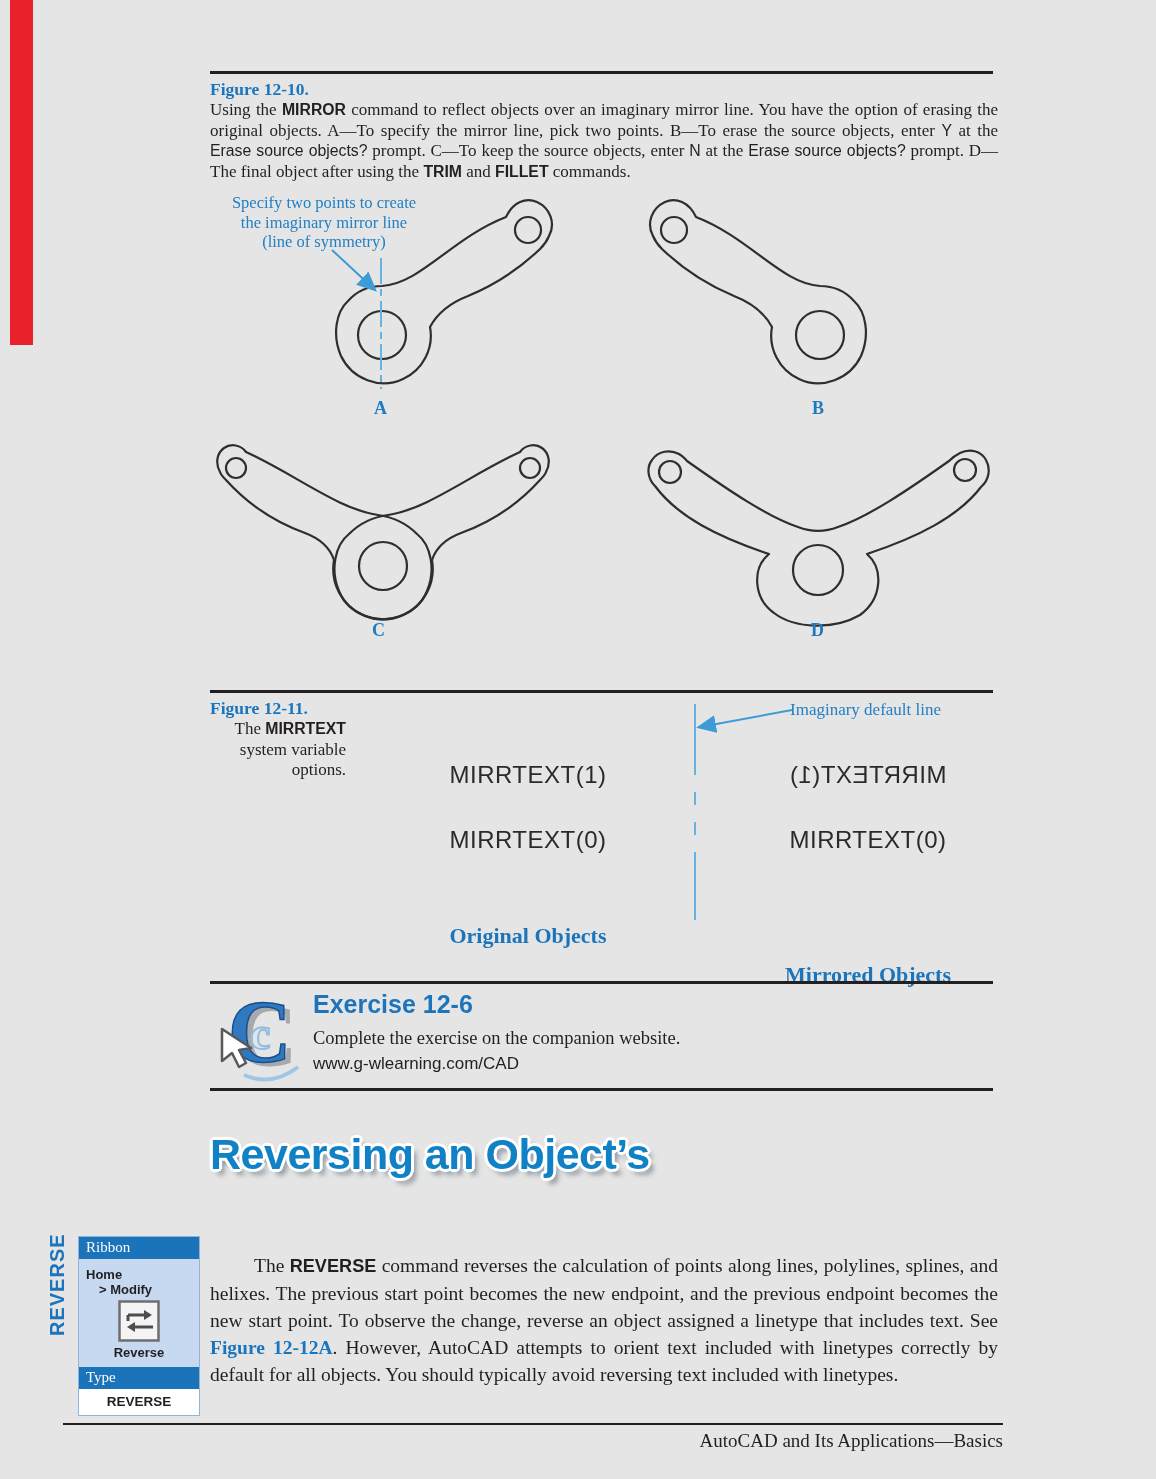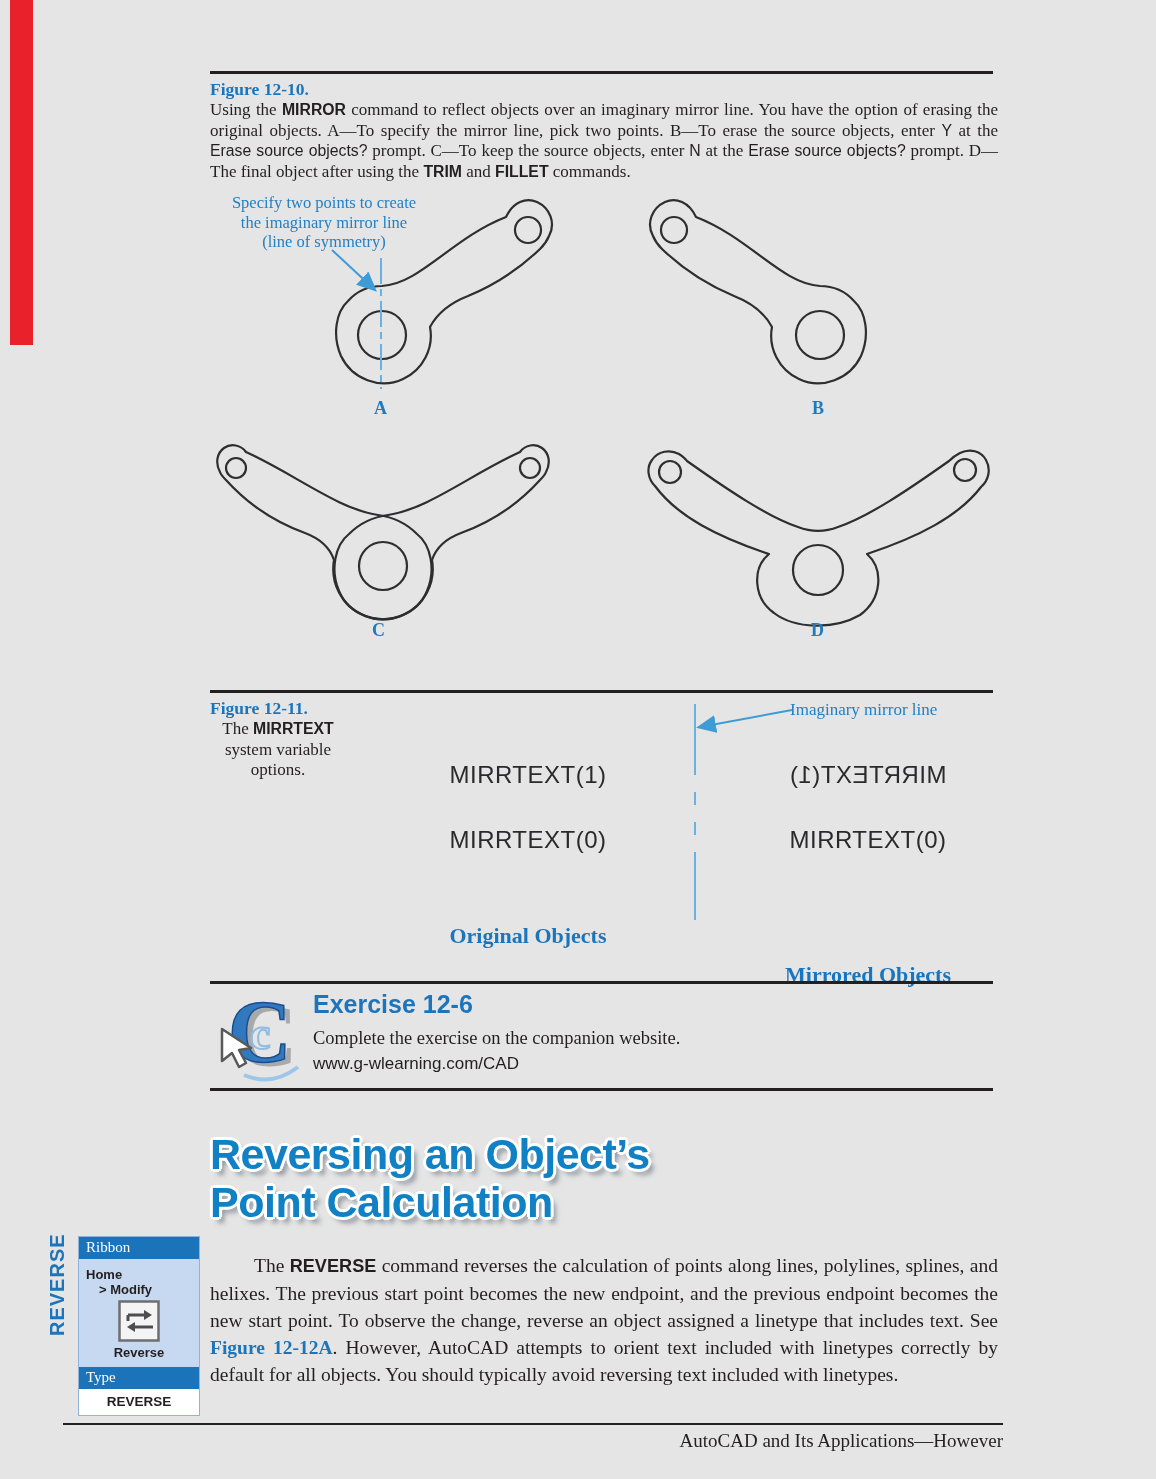--- a/index.html
+++ b/index.html
@@ -108,32 +108,32 @@
          C 266,144 264,174 242,190 C 216,205 177,204 156,188 C 135,173 134,143 151,129
          C 100,112 60,92 37,61 Z"></path>
     <circle class="partline" cx="200" cy="145" r="25"></circle>
     <circle class="partline" cx="52" cy="47" r="11"></circle>
     <circle class="partline" cx="347" cy="45" r="11"></circle>
   </svg>
   <div class="abs dlabel" style="left:811px;top:620px;">D</div>
 
   <div class="abs rule" style="left:210px;top:690px;width:783px;height:3px;"></div>
   <div class="abs figlabel" style="left:210px;top:698px;">Figure 12-11.</div>
-  <div class="abs caption" style="left:210px;top:719px;width:136px;text-align:center;">
+  <div class="abs caption" style="left:210px;top:719px;width:136px;text-align:right;">
     <span>The </span><span class="cmd">MIRRTEXT</span><span> system variable options.</span>
   </div>
 
   <div class="abs dashline" style="left:694px;top:704px;height:58px;"></div>
   <div class="abs dashline dashed" style="left:694px;top:762px;height:98px;"></div>
   <div class="abs dashline" style="left:694px;top:860px;height:60px;"></div>
 
   <svg class="abs" style="left:688px;top:702px;" width="110" height="34" viewBox="0 0 110 34">
     <line x1="104" y1="8" x2="12" y2="25" stroke="#3d9bd5" stroke-width="2" marker-end="url(#arrowhead)"></line>
   </svg>
-  <div class="abs ann" style="left:790px;top:700px;font-size:17px;">Imaginary mirror line</div>
+  <div class="abs ann" style="left:790px;top:700px;font-size:17px;">Imaginary default line</div>
 
   <div class="abs mirrtext" style="left:445px;top:761px;width:166px;text-align:center;">MIRRTEXT(1)</div>
   <div class="abs mirrtext flip" style="left:785px;top:761px;width:166px;text-align:center;">MIRRTEXT(1)</div>
   <div class="abs mirrtext" style="left:445px;top:826px;width:166px;text-align:center;">MIRRTEXT(0)</div>
   <div class="abs mirrtext" style="left:785px;top:826px;width:166px;text-align:center;">MIRRTEXT(0)</div>
 
   <div class="abs objlabel" style="left:440px;top:923px;width:176px;">Original Objects</div>
   <div class="abs objlabel" style="left:778px;top:962px;width:180px;">Mirrored Objects</div>
 
   <div class="abs rule" style="left:210px;top:981px;width:783px;height:3px;"></div>
@@ -146,21 +146,20 @@
     <polygon points="10,42 10,74 20,66 27,80 34,76 27,63 39,61" fill="#ffffff" stroke="#58595b" stroke-width="2.5" stroke-linejoin="round"></polygon>
   </svg>
 
   <div class="abs ex-title" style="left:313px;top:990px;">Exercise 12-6</div>
   <div class="abs ex-body" style="left:313px;top:1028px;">Complete the exercise on the companion website.</div>
   <div class="abs ex-url" style="left:313px;top:1054px;">www.g-wlearning.com/CAD</div>
 
   <div class="abs rule" style="left:210px;top:1088px;width:783px;height:3px;"></div>
 
   <div class="abs bighead" style="left:210px;top:1130px;width:790px;">Reversing an Object’s</div>
-  <div class="abs bighead" style="left:210px;top:1178px;width:790px;">Point Calculation</div>
 
   <div class="abs vlabel" style="left:46px;top:1234px;height:102px;">REVERSE</div>
 
   <div class="abs ribbox" style="left:78px;top:1236px;">
     <div class="ribhead">Ribbon</div>
     <div class="ribbody">
       <div>Home</div>
       <div class="ind">&gt; Modify</div>
       <div class="ribtool">
         <svg width="42" height="42" viewBox="0 0 42 42" style="display:inline-block">
@@ -177,15 +176,15 @@
     <div class="ribhead">Type</div>
     <div class="typebody">REVERSE</div>
   </div>
 
   <div class="abs bodytext" style="left:210px;top:1252px;width:788px;">
     <span>The </span><span class="cmd">REVERSE</span><span> command reverses the calculation of points along lines, polylines, splines, and helixes. The previous start point becomes the new endpoint, and the previous endpoint becomes the new start point. To observe the change, reverse an object assigned a linetype that includes text. See </span><span class="figref">Figure 12-12A</span><span>. However, AutoCAD attempts to orient text included with linetypes correctly by default for all objects. You should typically avoid reversing text included with linetypes.</span>
   </div>
 
   <div class="abs rule" style="left:63px;top:1423px;width:940px;height:2px;"></div>
   <div class="abs footerpg" style="left:75px;top:1488px;margin-left:16px;">366</div>
-  <div class="abs footerbook" style="left:600px;top:1430px;width:403px;">AutoCAD and Its Applications—However</div>
+  <div class="abs footerbook" style="left:600px;top:1430px;width:403px;">AutoCAD and Its Applications—Basics</div>
 
 </div>
 
 </body></html>

